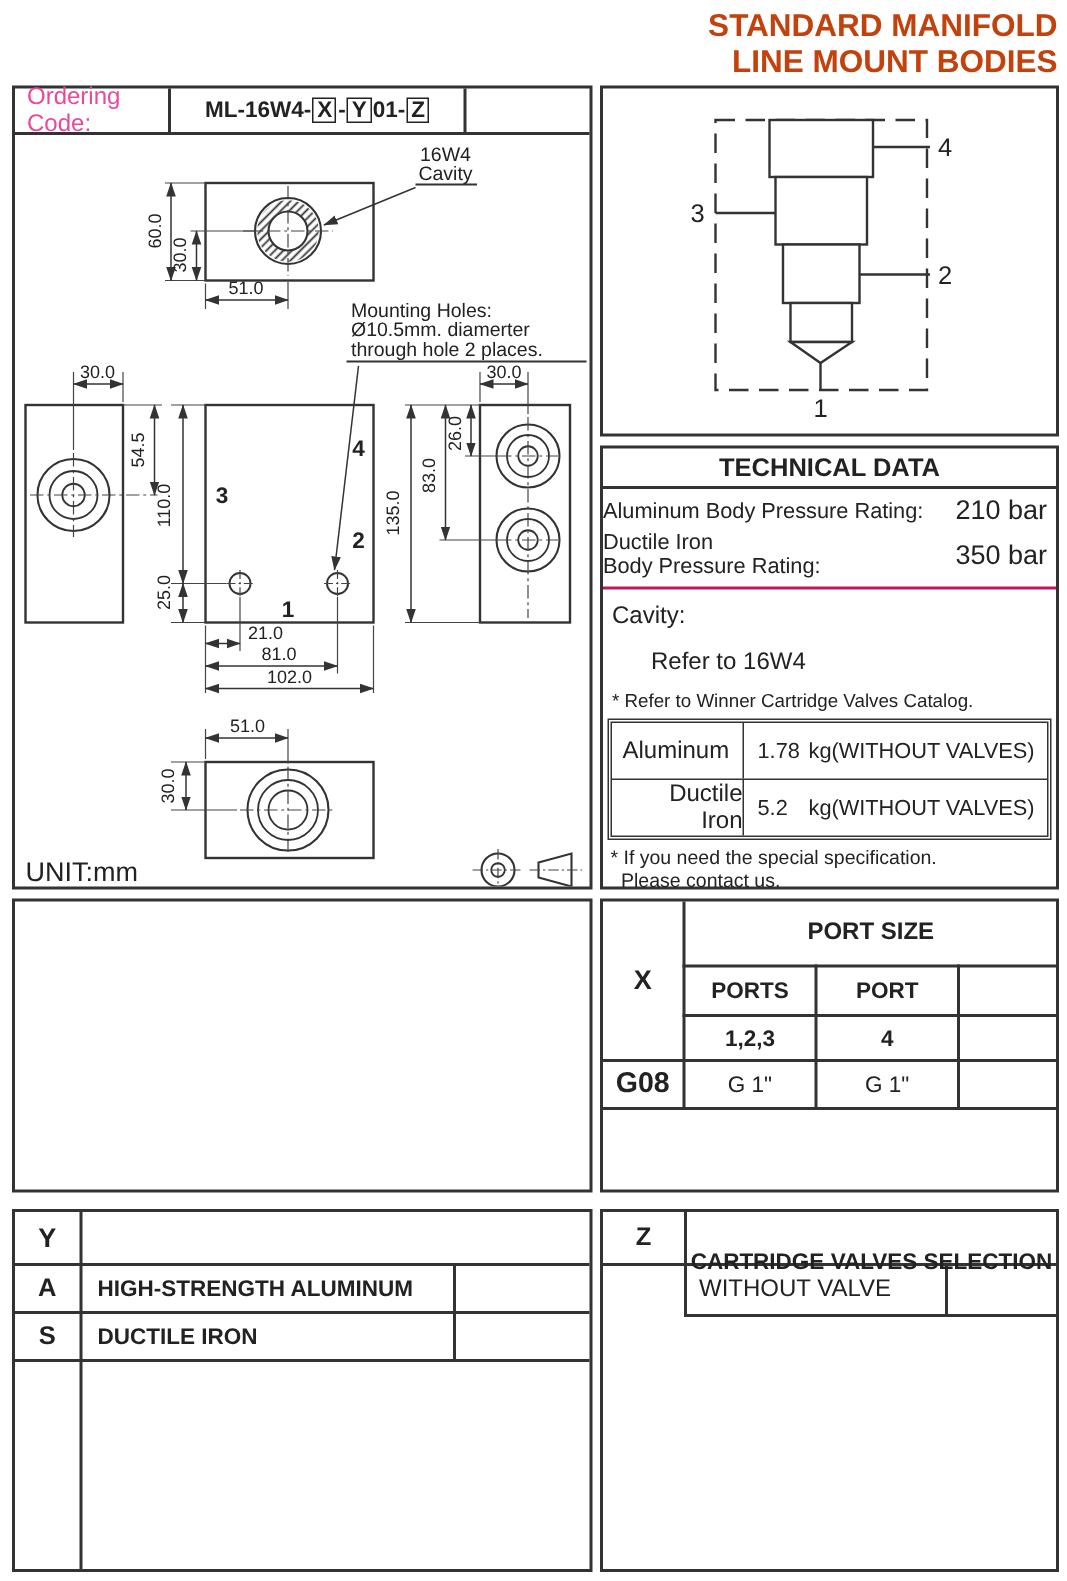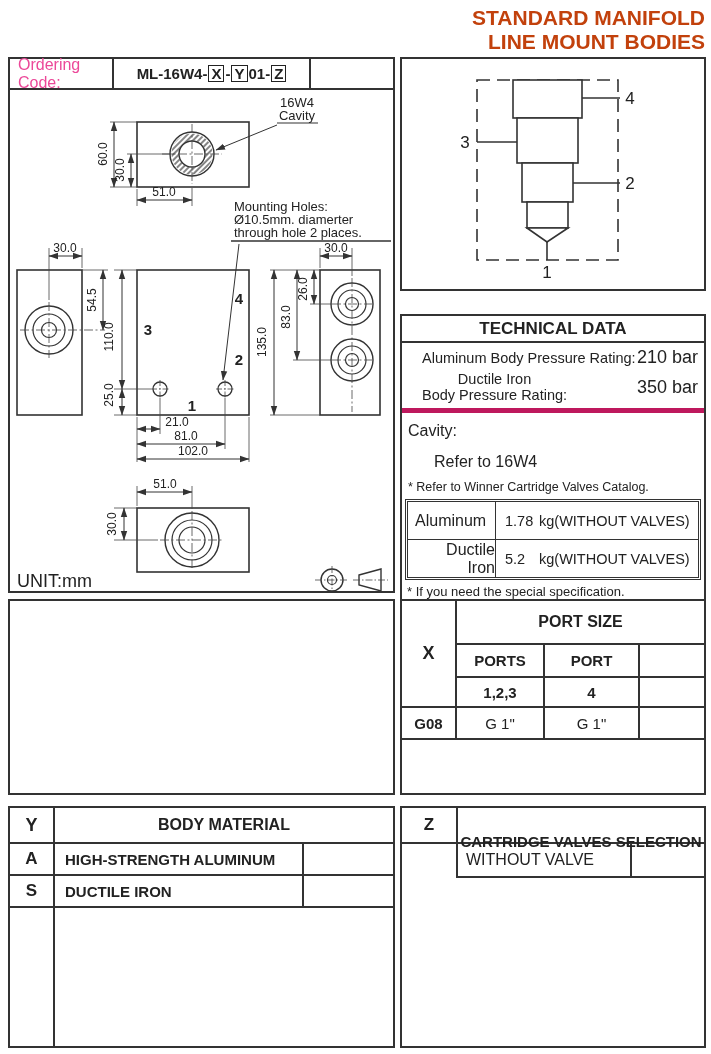--- a/index.html
+++ b/index.html
@@ -15,24 +15,24 @@
   #title{position:absolute;top:6px;right:6px;text-align:right;font-weight:bold;
          font-size:21px;line-height:24px;color:#c2410c;letter-spacing:0px;}
   
   #ordering-row{display:flex;height:31px;border-bottom:2px solid #333;box-sizing:border-box;}
   .oc-label{width:104px;border-right:2px solid #333;box-sizing:border-box;display:flex;
             align-items:center;padding-left:8px;font-size:16px;color:#ec4899;}
   .oc-code{width:197px;border-right:2px solid #333;box-sizing:border-box;display:flex;
            align-items:center;justify-content:center;font-size:15px;font-weight:bold;gap:1px;}
   .oc-box{border:1.6px solid #222;padding:0 2px;line-height:15px;display:inline-block;}
   
-  #technical-box{left:400px;top:297px;width:306px;height:296px;margin-top:17px;}
+  #technical-box{left:400px;top:297px;width:306px;height:296px;}
   .td-header{height:25px;border-bottom:2px solid #333;display:flex;align-items:center;
              justify-content:center;font-weight:bold;font-size:17px;}
-  .td-rows{border-bottom:5px solid #be185d;padding:4px 6px 5px 20px;text-align:center;}
+  .td-rows{border-bottom:2px solid #be185d;padding:4px 6px 5px 0;}
   .td-row{display:flex;justify-content:space-between;align-items:center;}
   .td-row .lab{font-size:14.5px;line-height:16px;}
   .td-row .val{font-size:18px;white-space:nowrap;}
   .td-cavity{padding:4px 6px 0 6px;}
   .cav-label{font-size:16px;margin-top:5px;}
   .cav-value{font-size:16px;margin:13px 0 0 26px;}
   .cav-note{font-size:12.5px;margin-top:9px;}
   .td-weights-outer{margin:5px 3px 0 3px;border:1px solid #333;padding:1px;}
   .td-weights{border:1px solid #333;}
   .tw-row{display:flex;height:37px;}
@@ -329,33 +329,32 @@
     <div class="hline" style="left:0;top:105px;width:302px;"></div>
     <div class="hline" style="left:0;top:137px;width:302px;"></div>
     <div class="vline" style="left:141px;top:42px;height:97px;"></div>
     <div class="vline" style="left:236px;top:42px;height:97px;"></div>
     <div class="cell b" style="left:0;top:0;width:53px;height:105px;font-size:18px;">X</div>
     <div class="cell b" style="left:55px;top:0;width:247px;height:42px;font-size:16px;">PORT SIZE</div>
     <div class="cell b" style="left:55px;top:44px;width:86px;height:31px;font-size:15px;">PORTS</div>
     <div class="cell b" style="left:143px;top:44px;width:93px;height:31px;font-size:15px;">PORT</div>
     <div class="cell b" style="left:55px;top:77px;width:86px;height:28px;font-size:15px;">1,2,3</div>
     <div class="cell b" style="left:143px;top:77px;width:93px;height:28px;font-size:15px;">4</div>
-    <div class="cell b" style="left:0;top:107px;width:53px;height:30px;font-size:15px;">G08</div>
+    <div class="cell b" style="left:0;top:107px;width:53px;height:30px;font-size:19px;">G08</div>
     <div class="cell" style="left:55px;top:107px;width:86px;height:30px;font-size:15px;">G 1"</div>
     <div class="cell" style="left:143px;top:107px;width:93px;height:30px;font-size:15px;">G 1"</div>
   </div>
 
   <div class="box" style="left:8px;top:806px;width:387px;height:242px;">
     <div class="vline" style="left:43px;top:0;height:238px;"></div>
     <div class="hline" style="left:0;top:34px;width:383px;"></div>
     <div class="hline" style="left:0;top:66px;width:383px;"></div>
     <div class="hline" style="left:0;top:98px;width:383px;"></div>
     <div class="vline" style="left:292px;top:34px;height:64px;"></div>
     <div class="cell b" style="left:0;top:0;width:43px;height:34px;font-size:18px;">Y</div>
-    <div class="cell b" style="left:45px;top:0;width:338px;height:34px;font-size:16px;">BODY MATERIAL</div>
     <div class="cell b" style="left:0;top:36px;width:43px;height:30px;font-size:17px;">A</div>
     <div class="cell b left" style="left:45px;top:36px;width:247px;height:30px;font-size:15px;padding-left:10px;">HIGH-STRENGTH ALUMINUM</div>
     <div class="cell b" style="left:0;top:68px;width:43px;height:30px;font-size:17px;">S</div>
     <div class="cell b left" style="left:45px;top:68px;width:247px;height:30px;font-size:15px;padding-left:10px;">DUCTILE IRON</div>
   </div>
 
   <div class="box" style="left:400px;top:806px;width:306px;height:242px;">
     <div class="vline" style="left:54px;top:0;height:68px;"></div>
     <div class="hline" style="left:0;top:34px;width:302px;"></div>
     <div class="hline" style="left:54px;top:68px;width:248px;"></div>

